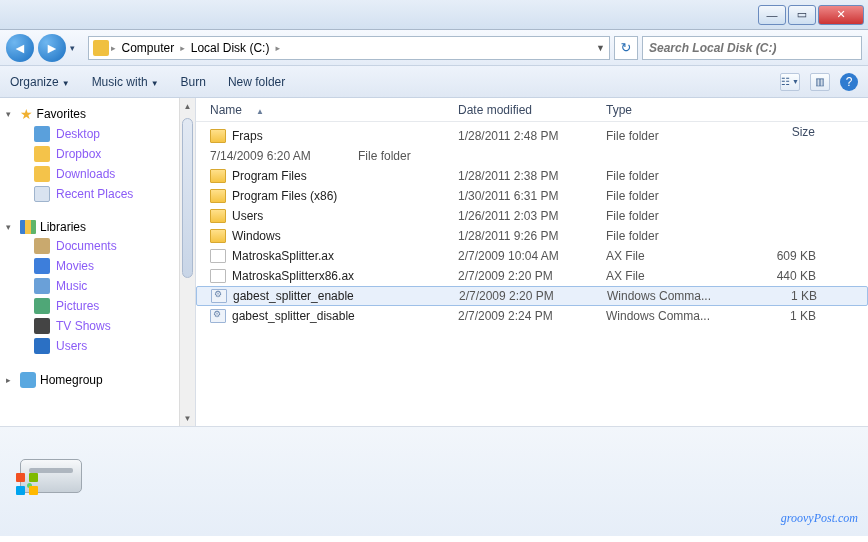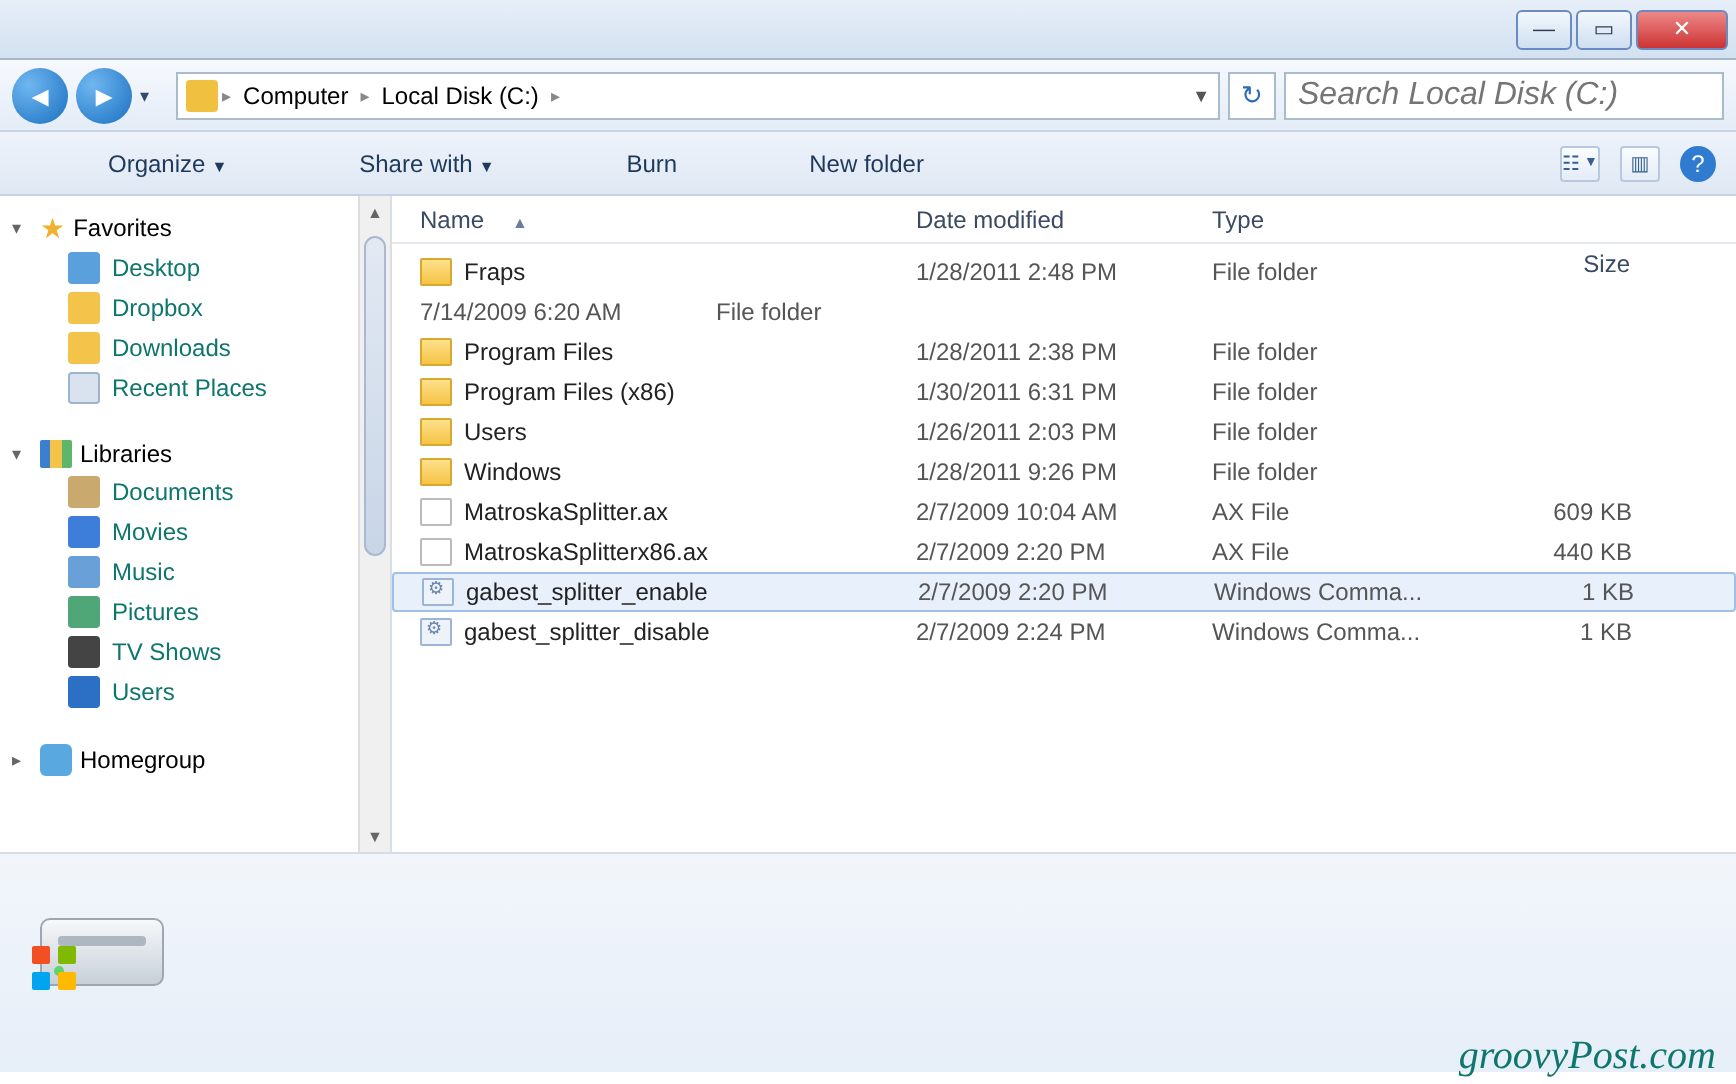--- a/index.html
+++ b/index.html
@@ -15,38 +15,38 @@
 .navbtn { width: 28px; height: 28px; border-radius: 50%; background: radial-gradient(circle at 30% 30%, #6fb7f0, #1a6fc1); display:flex; align-items:center; justify-content:center; color:#fff; font-size:14px; }
 .navbtn.fwd { background: radial-gradient(circle at 30% 30%, #6fb7f0, #1a6fc1); }
 .dropdown-arrow { width:14px; font-size:9px; color:#2f4b70; }
 .breadcrumb { flex: 1; height: 24px; background: #fff; border: 1px solid #abc; display: flex; align-items: center; font-size: 12px; padding-left: 4px; gap: 2px; }
 .breadcrumb .crumb { padding: 0 4px; }
 .breadcrumb .sep { color: #888; font-size: 9px; }
 .breadcrumb .bicon { width:16px; height:16px; background:#f0c040; border-radius:2px; display:inline-block; }
 .breadcrumb .tail { margin-left:auto; display:flex; align-items:center; gap:4px; padding-right:4px; }
 .refresh { width:24px; height:24px; border:1px solid #abc; background:#fff; display:flex; align-items:center; justify-content:center; color:#2a6fb5; font-size:13px; }
 .searchbox { width: 220px; height: 24px; border: 1px solid #abc; background: #fff; display:flex; align-items:center; padding: 0 6px; }
-.searchbox input { border:none; outline:none; width:100%; font-size:16px; color:#4d7c0f; font-style:italic; }
+.searchbox input { border:none; outline:none; width:100%; font-size:12px; color:#4d7c0f; font-style:italic;font-weight:bold; }
 
 
 .toolbar { height: 32px; background: linear-gradient(#eef3fb, #dfe8f4); display:flex; align-items:center; padding: 0 10px; gap: 22px; font-size: 12px; color:#1e395b; border-bottom:1px solid #c7d3e3; }
-.toolbar .tbitem { cursor:default;margin-left:44px; }
+.toolbar .tbitem { cursor:default; }
 .toolbar .tbitem .caret { font-size:8px; margin-left:3px; }
 .toolbar .right { margin-left:auto; display:flex; gap:10px; align-items:center; }
 .toolbar .iconbtn { width:20px; height:18px; border:1px solid #b9c8dd; border-radius:2px; display:flex; align-items:center; justify-content:center; font-size:10px; color:#3a5f8f; background:linear-gradient(#fafdff,#e3ecf7); }
 .helpbtn { width:18px; height:18px; border-radius:50%; background:#2f7bd0; color:#fff; font-size:12px; display:flex; align-items:center; justify-content:center; }
 
 
 .main { display:flex; height: 328px; }
 .sidebar { width: 196px; border-right: 1px solid #d8dee7; padding: 6px 0 6px 6px; font-size:12px; overflow:hidden; position:relative; }
 .sidebar .group { margin-bottom: 14px; }
 .sidebar .grouphead { display:flex; align-items:center; gap:4px; padding:2px 0; }
 .sidebar .grouphead .tri { font-size:9px; color:#666; width:10px; }
 .sidebar .favstar { color:#f0b030; font-size:14px; }
-.sidebar .item { display:flex; align-items:center; gap:6px; padding:2px 0 2px 28px; color:#0f766e; }
+.sidebar .item { display:flex; align-items:center; gap:6px; padding:2px 0 2px 28px; color:#8b5cf6; }
 .sidebar .item .iicon { width:16px; height:16px; background:#6aa0d8; border-radius:2px; display:inline-block; }
 .sidebar .item .iicon.folder { background:#f4c34a; }
 .sidebar .item .iicon.doc { background:#c9a96e; }
 .sidebar .item .iicon.mov { background:#3d7edb; }
 .sidebar .item .iicon.mus { background:#6aa0d8; }
 .sidebar .item .iicon.pic { background:#4fa777; }
 .sidebar .item .iicon.tv { background:#444; }
 .sidebar .item .iicon.vid { background:#2b70c4; }
 .sidebar .libicon { width:16px; height:14px; background:linear-gradient(90deg,#3b7fd1 30%,#f4c34a 30% 70%,#5fb56a 70%); display:inline-block; border-radius:1px; }
 .sidebar .hgicon { width:16px; height:16px; background:#5aa8e0; border-radius:3px; display:inline-block; }
@@ -82,21 +82,21 @@
 .driveicon .body { width:62px; height:34px; background:linear-gradient(#f6f8fa,#c7d0d8); border:1px solid #9ea7b0; border-radius:5px; position:absolute; bottom:0; }
 .driveicon .slot { position:absolute; top:8px; left:8px; right:8px; height:5px; background:#aeb6bf; border-radius:2px; }
 .driveicon .led { position:absolute; bottom:4px; left:6px; width:5px; height:5px; background:#5fd46a; border-radius:50%; }
 .driveicon .winlogo { position:absolute; bottom:-2px; left:-4px; width:22px; height:22px; }
 .driveicon .winlogo span { position:absolute; width:9px; height:9px; border-radius:1px; }
 .driveicon .winlogo .r { background:#f25022; top:0; left:0; }
 .driveicon .winlogo .g { background:#7fba00; top:0; right:0; }
 .driveicon .winlogo .b { background:#00a4ef; bottom:0; left:0; }
 .driveicon .winlogo .y { background:#ffb900; bottom:0; right:0; }
 
-.watermark { position:absolute; right:10px; bottom:2px; font-style:italic; font-family:Georgia,serif; color:#0f766e; font-size:20px; }
+.watermark { position:absolute; right:10px; bottom:16px; font-style:italic; font-family:Georgia,serif; color:#3b82f6; font-size:12px; }
 </style>
 </head>
 <body>
 
 <div class="titlebar">
   <div class="winbtn">—</div>
   <div class="winbtn">▭</div>
   <div class="winbtn close">✕</div>
 </div>
 
@@ -116,21 +116,21 @@
     </span>
   </div>
   <div class="refresh">↻</div>
   <div class="searchbox">
     <input placeholder="Search Local Disk (C:)" style="">
   </div>
 </div>
 
 <div class="toolbar">
   <span class="tbitem"><span>Organize</span><span class="caret">▼</span></span>
-  <span class="tbitem"><span>Share with</span><span class="caret">▼</span></span>
+  <span class="tbitem"><span>Music with</span><span class="caret">▼</span></span>
   <span class="tbitem">Burn</span>
   <span class="tbitem">New folder</span>
   <div class="right">
     <div class="iconbtn">☷ <span style="font-size:7px;margin-left:2px;">▼</span></div>
     <div class="iconbtn">▥</div>
     <div class="helpbtn">?</div>
   </div>
 </div>
 
 <div class="main">

